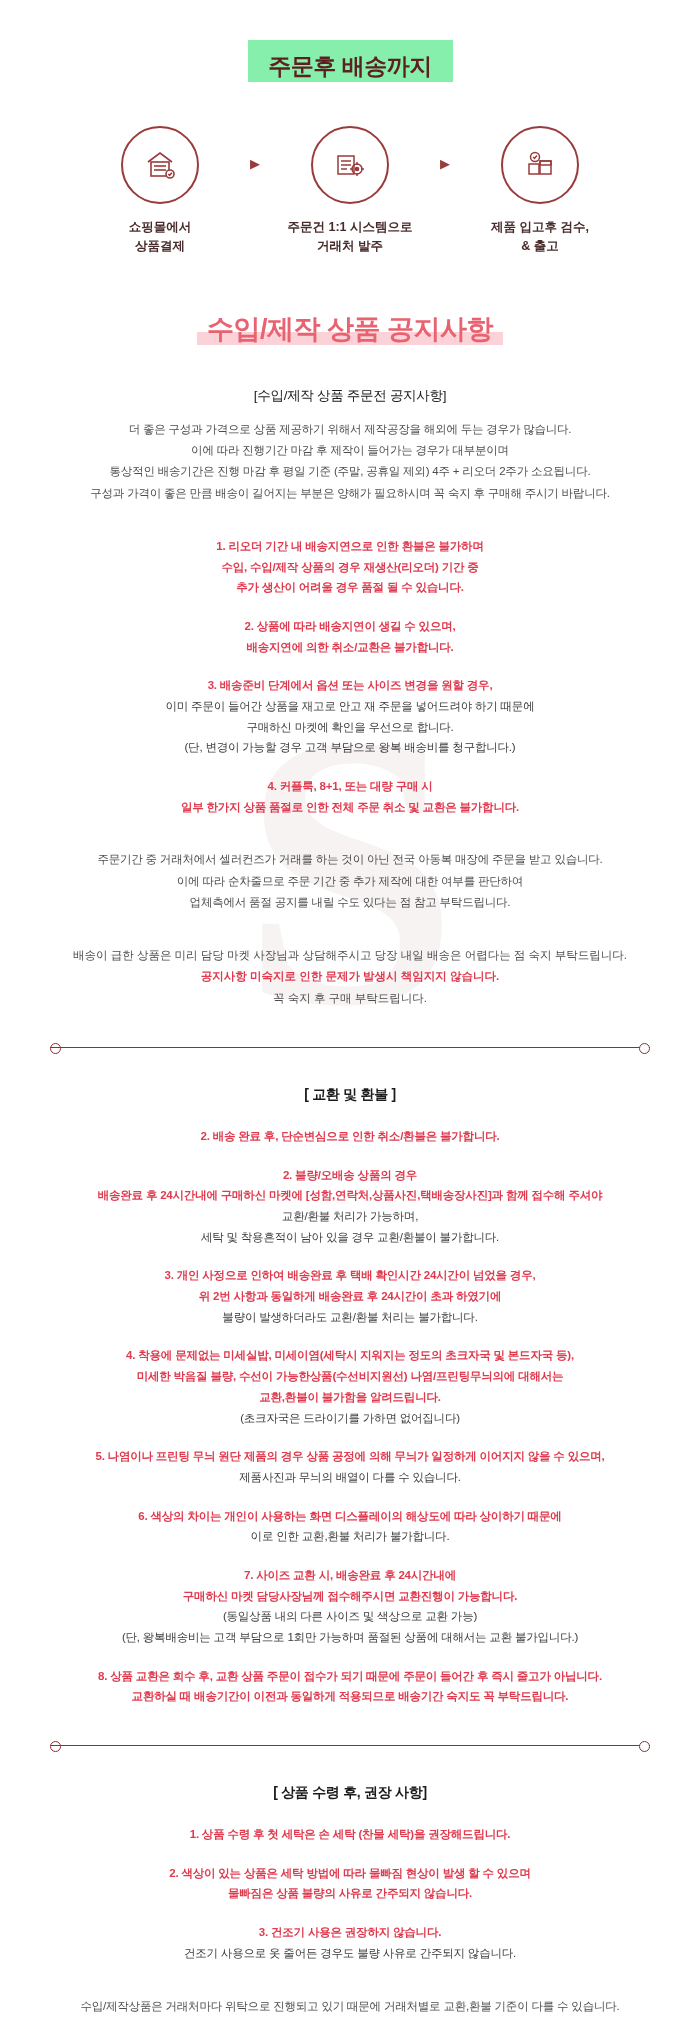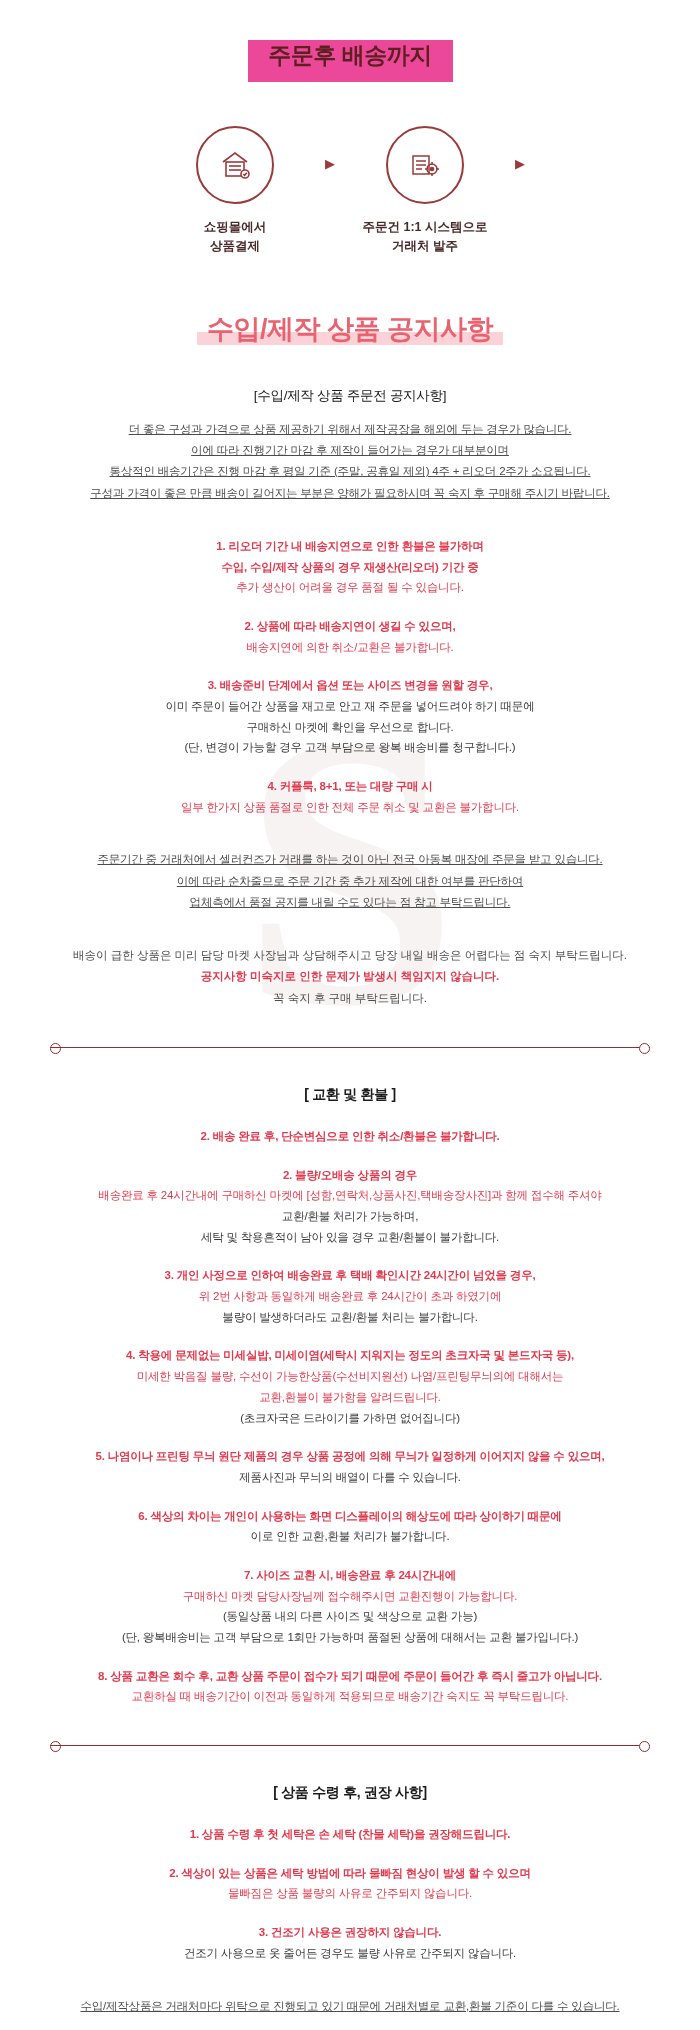--- a/index.html
+++ b/index.html
@@ -35,23 +35,23 @@
     z-index:0;
     user-select:none;
   }
   .content{position:relative;z-index:2;}
 
   
   .top-banner{
     margin:40px auto 0;
     width:205px;
     height:42px;
-    background:#ec4899;
+    background:#86efac;
     display:flex;
-    align-items:flex-start;
+    align-items:flex-end;
     justify-content:center;
   }
   .top-banner span{
     font-size:23px;
     font-weight:bold;
     color:#5d1f1f;
     letter-spacing:-0.5px;
   }
 
   
@@ -128,37 +128,36 @@
     margin:0 0 14px;
     letter-spacing:-0.3px;
   }
   .para{
     font-size:11.5px;
     line-height:1.85;
     color:#4c4c4c;
     margin:0 0 6px;
     white-space:pre-line;
     letter-spacing:-0.2px;
-    text-decoration:underline;
   }
   .gap-sm{height:14px;}
   .gap-md{height:26px;}
   .gap-lg{height:40px;}
 
   .item{
     margin:0 0 18px;
   }
   .item .line{
     font-size:11.5px;
     line-height:1.8;
     color:#4c4c4c;
     white-space:pre-line;
     letter-spacing:-0.2px;
   }
-  .item .line.red{color:#e03a4e;font-weight:normal;}
+  .item .line.red{color:#e03a4e;font-weight:bold;}
   .item .line.head{color:#e03a4e;font-weight:bold;}
   .item .line.dark{color:#3a3a3a;}
 
   
   .sep{
     position:relative;
     width:600px;
     margin:34px auto;
     height:9px;
   }
@@ -228,20 +227,33 @@
             <path d="M28 18 v3 M28 29 v3 M21 25 h3 M32 25 h3"></path>
             <circle cx="28" cy="25" r="1.6" fill="#9a3b3b"></circle>
           </svg>
         </div>
         <div class="step-label">주문건 1:1 시스템으로
 거래처 발주</div>
       </div>
 
       <div class="arrow">▶</div>
 
+      <div class="step">
+        <div class="step-circle">
+          <svg width="42" height="42" viewBox="0 0 42 42" fill="none" stroke="#9a3b3b" stroke-width="1.5">
+            <rect x="10" y="20" width="10" height="10"></rect>
+            <rect x="21" y="17" width="11" height="13"></rect>
+            <path d="M21 17 h11 v4 h-11 z"></path>
+            <circle cx="16" cy="13" r="4.5"></circle>
+            <path d="M14.2 13 l1.3 1.4 l2.4 -2.8"></path>
+          </svg>
+        </div>
+        <div class="step-label">제품 입고후 검수,
+&amp; 출고</div>
+      </div>
 
     </div>
 
     <div class="headline-wrap">
       <div class="headline">
         <span class="hl-bar"></span>
         <span>수입/제작 상품 공지사항</span>
       </div>
     </div>
 

